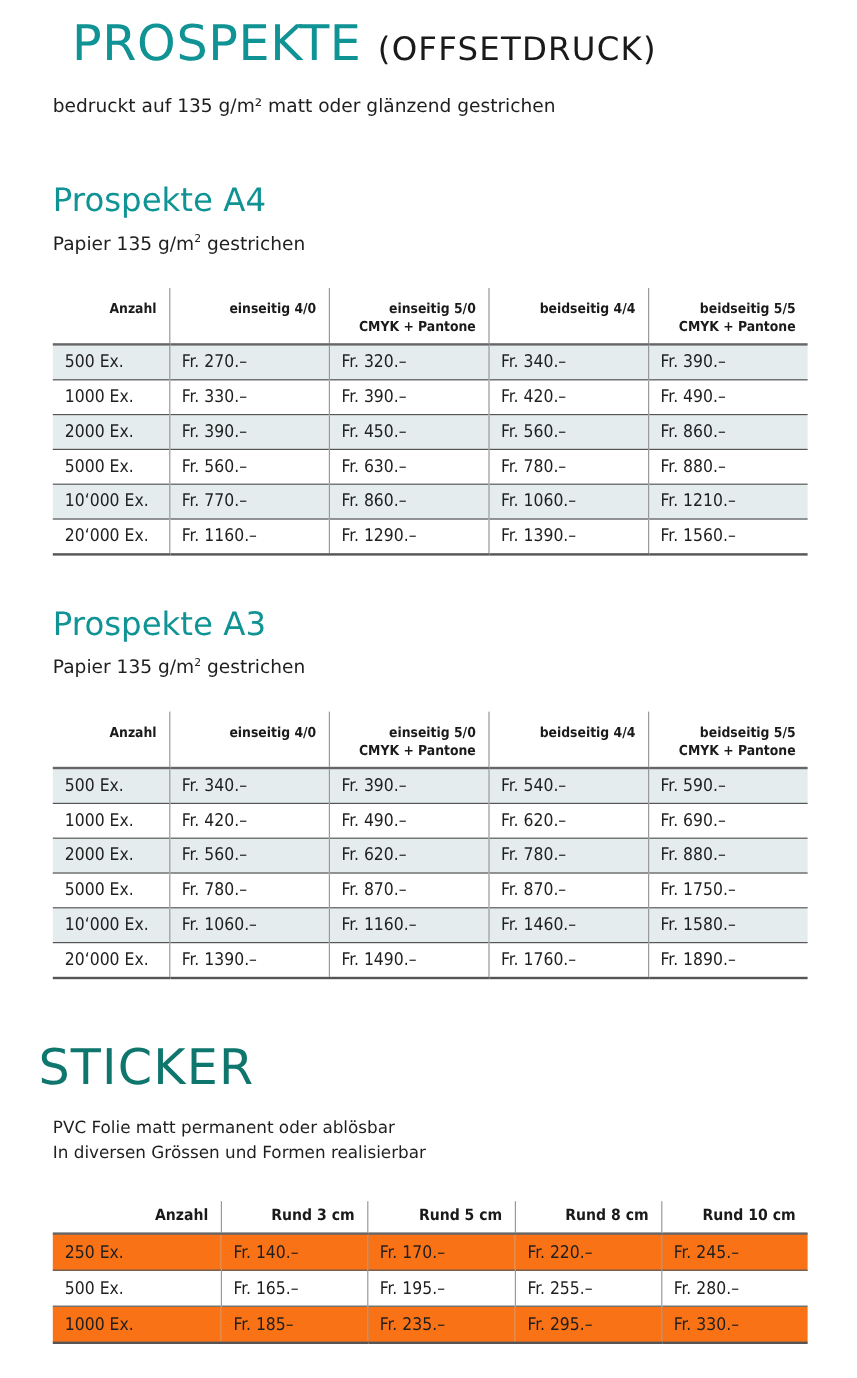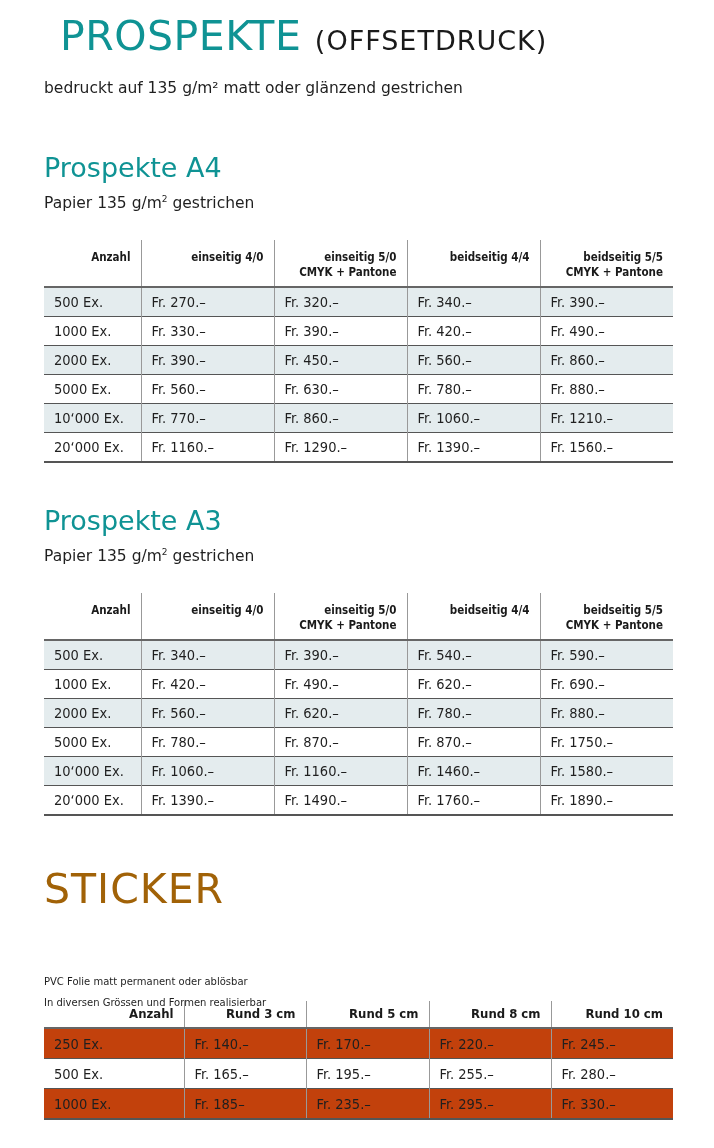--- a/index.html
+++ b/index.html
@@ -6,34 +6,34 @@
   body { width: 714px; height: 1148px; position: relative; overflow: hidden;
          font-family: "DejaVu Sans", sans-serif; color: #1a1a1a; }
   .abs { position: absolute; }
   .title-main { left: 44px; top: 12px; font-size: 41px; color: #0f9394; letter-spacing: 0.5px;
                 font-family: "DejaVu Sans", sans-serif; white-space: nowrap; margin-left: 16px; }
   .title-main .sub { font-size: 27px; color: #1a1a1a; font-weight: normal; letter-spacing: 1px; }
   .intro { left: 44px; top: 78px; font-size: 15.5px; line-height: 21px; color: #1f1f1f; }
   .h2 { left: 44px; font-size: 27px; color: #0f9394; white-space: nowrap; }
   .paper { left: 44px; font-size: 15.5px; color: #1f1f1f; white-space: nowrap; }
   .paper sup { font-size: 9px; vertical-align: 6px; }
-  .sticker-title { left: 44px; top: 865px; font-size: 41px; color: #a16207; letter-spacing: 1px; }
-  .sticker-desc { left: 44px; top: 930px; font-size: 10px; line-height: 21px; color: #1f1f1f; margin-top: 41px; }
+  .sticker-title { left: 32px; top: 865px; font-size: 41px; color: #0f766e; letter-spacing: 1px; }
+  .sticker-desc { left: 44px; top: 930px; font-size: 14px; line-height: 21px; color: #1f1f1f; }
 
   table.price { position: absolute; border-collapse: collapse; font-family: "DejaVu Sans Condensed", "DejaVu Sans", sans-serif; }
   table.price th { font-weight: bold; font-size: 11.5px; text-align: right; vertical-align: top;
                    padding: 10px 10px 6px 10px; line-height: 15px; color: #1a1a1a; }
   table.price td { font-size: 14.5px; padding: 0 10px; height: 28px; color: #1f1f1f; white-space: nowrap;
                    border-top: 1.5px solid #555; }
   table.price th + th, table.price td + td { border-left: 1px solid #999; }
   table.price tr.head th { border-bottom: 2px solid #666; }
   table.price tr:last-child td { border-bottom: 2px solid #555; }
   table.price td:first-child, table.price th:first-child { padding-left: 10px; }
   table.teal tr.shade td { background: #e4ecee; }
-  table.violet tr.shade td { background: #c2410c; }
+  table.violet tr.shade td { background: #f97316; }
 </style>
 </head>
 <body>
 
 <div class="abs title-main">
   <span>PROSPEKTE</span>
   <span class="sub">(OFFSETDRUCK)</span>
 </div>
 <div class="abs intro">
   <div>bedruckt auf 135 g/m² matt oder glänzend gestrichen</div>

